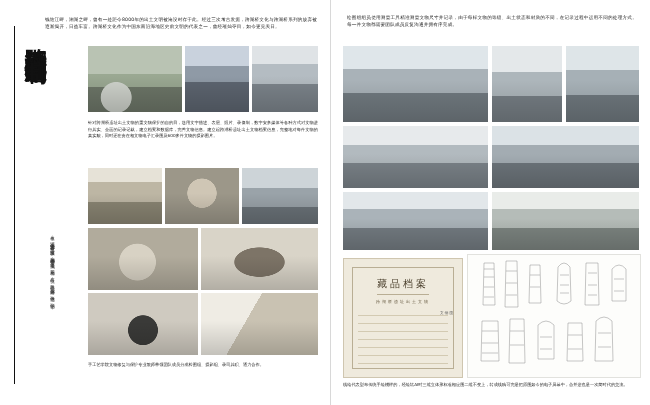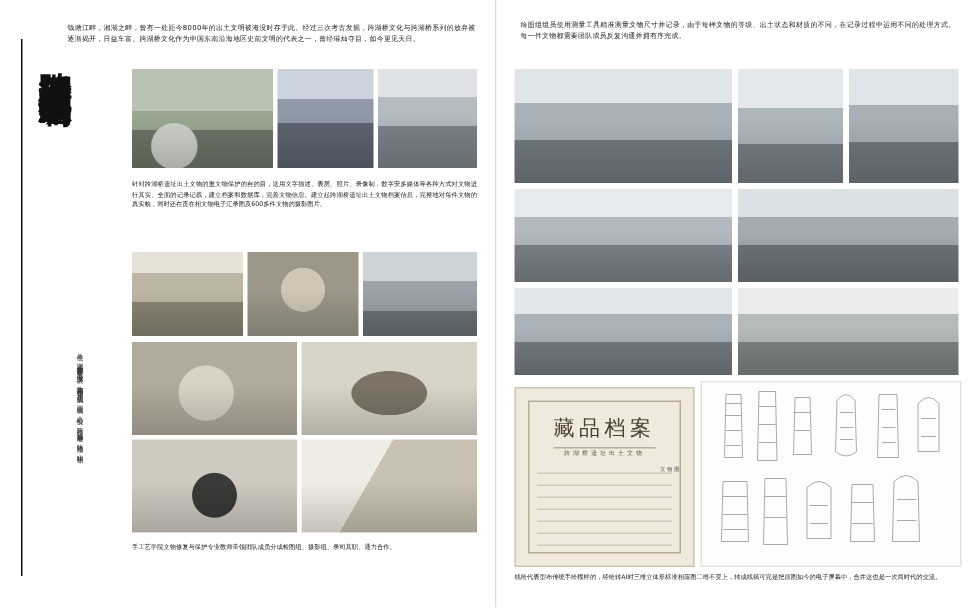--- a/index.html
+++ b/index.html
@@ -56,21 +56,21 @@
     position:absolute;left:12px;top:258px;width:118px;height:118px;
     background:#efeadd;border:1px solid #cfc6b0;
   }
   .archive-inner{
     position:absolute;left:8px;top:8px;right:8px;bottom:8px;border:1px solid #b9ae94;
   }
   .archive-title{
     position:absolute;left:50%;top:18px;transform:translateX(-50%);
     writing-mode:horizontal-tb;
     font-family:"DejaVu Serif","Liberation Serif",serif;
-    font-size:14px;letter-spacing:3px;color:#4a3f2c;white-space:nowrap;
+    font-size:10px;letter-spacing:3px;color:#4a3f2c;white-space:nowrap;
     border-bottom:1px solid #b9ae94;padding-bottom:3px;
   }
   .archive-sub{
     position:absolute;left:50%;top:40px;transform:translateX(-50%);
     font-size:4px;color:#6b5f47;letter-spacing:2px;white-space:nowrap;
   }
   .archive-lines{position:absolute;left:14px;right:14px;top:56px;}
   .archive-lines div{height:1px;background:#ccc2a8;margin-bottom:7px;opacity:.8;}
 
   

